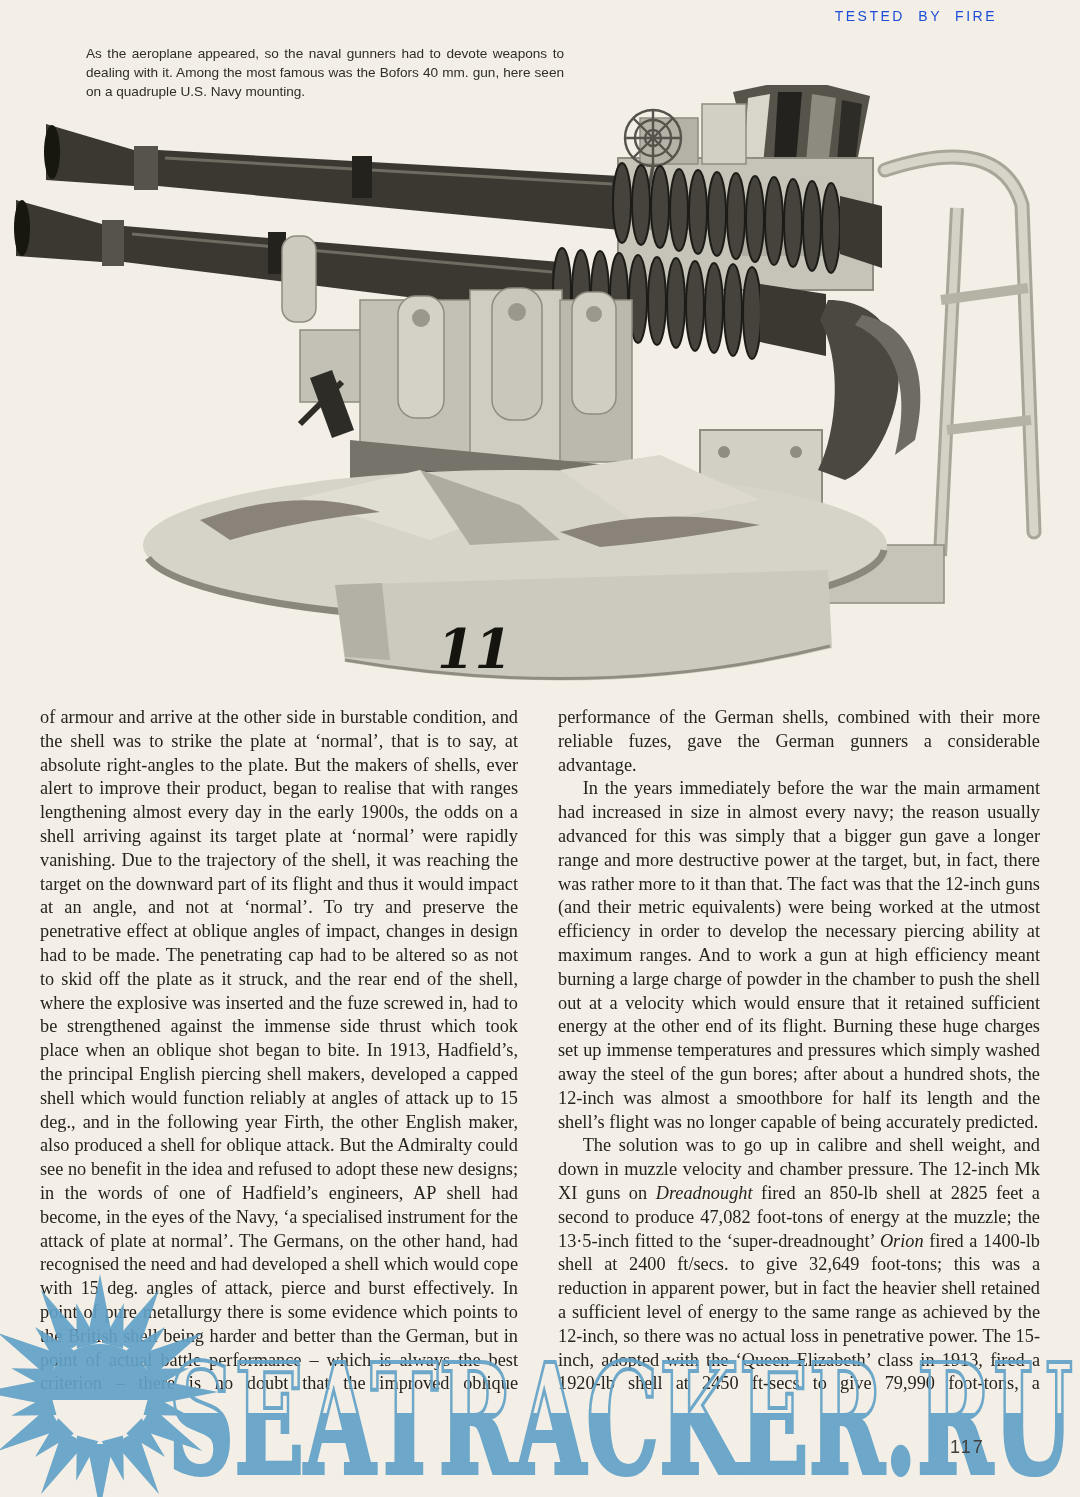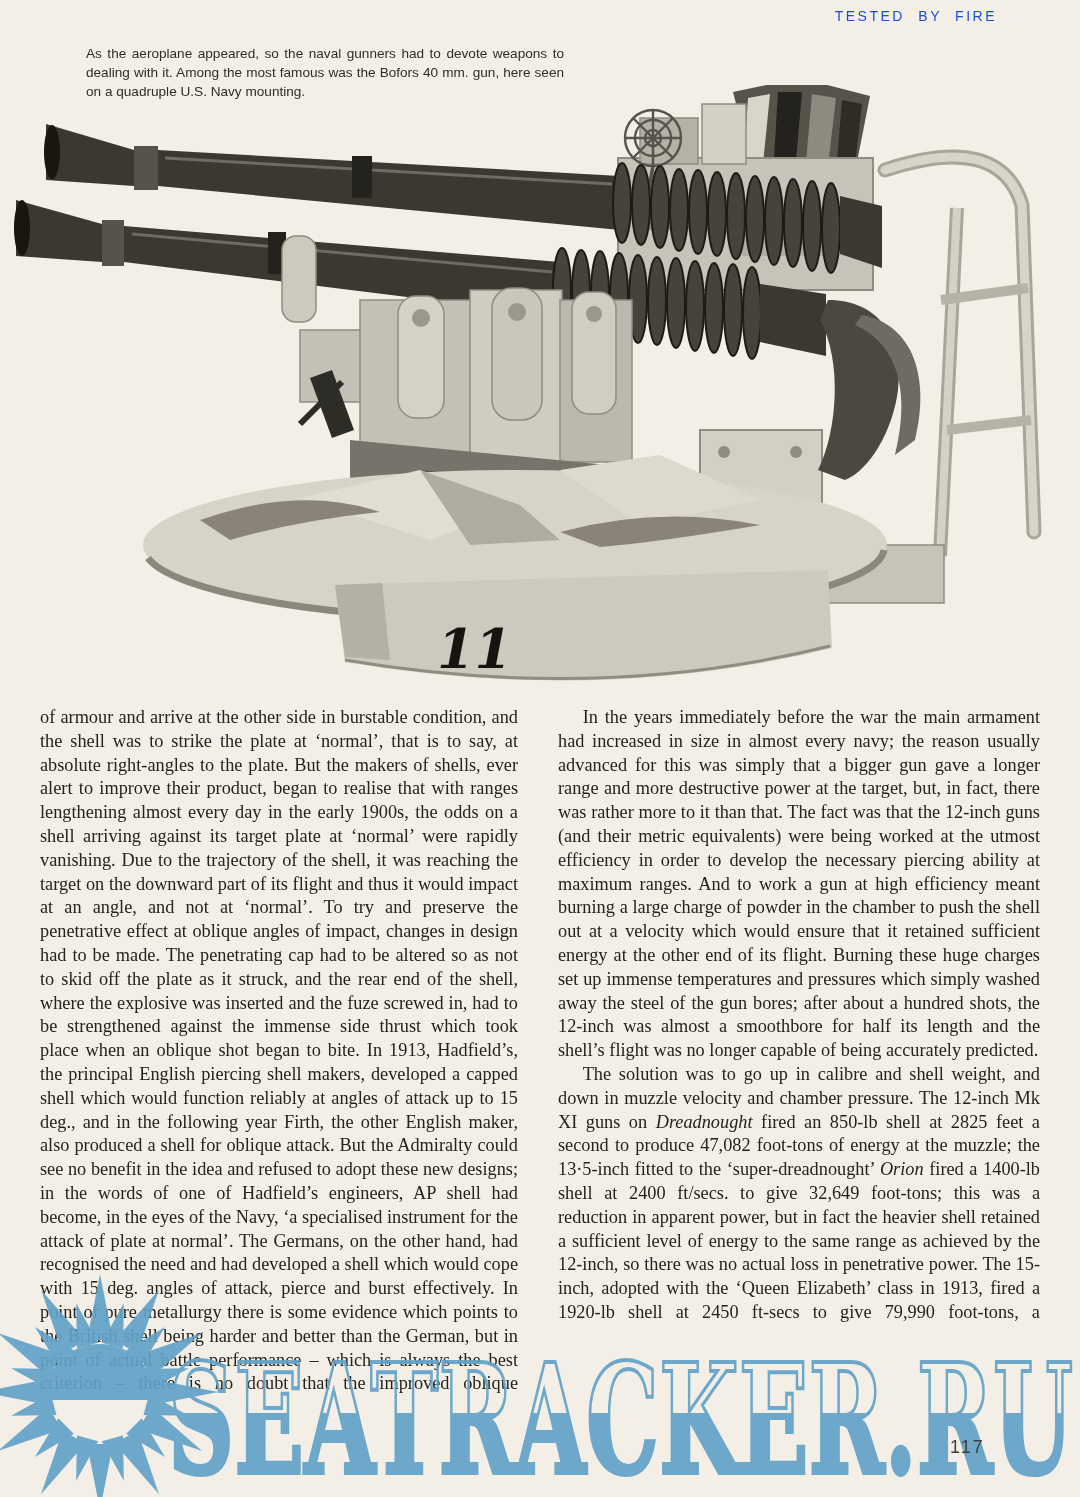--- a/index.html
+++ b/index.html
@@ -173,20 +173,21 @@
     <path d="M345,660 Q600,703 830,646" stroke="#8f8c82" stroke-width="3" fill="none"></path>
     <text x="437" y="668" font-family="DejaVu Serif, serif" font-weight="bold" font-style="italic" font-size="54" fill="#15140f">11</text>
   </g>
 </svg>
 
 <div class="bodycol col-left">
   <p class="cont">of armour and arrive at the other side in burstable condition, and the shell was to strike the plate at ‘normal’, that is to say, at absolute right-angles to the plate. But the makers of shells, ever alert to improve their product, began to realise that with ranges lengthening almost every day in the early 1900s, the odds on a shell arriving against its target plate at ‘normal’ were rapidly vanishing. Due to the trajectory of the shell, it was reaching the target on the downward part of its flight and thus it would impact at an angle, and not at ‘normal’. To try and preserve the penetrative effect at oblique angles of impact, changes in design had to be made. The penetrating cap had to be altered so as not to skid off the plate as it struck, and the rear end of the shell, where the explosive was inserted and the fuze screwed in, had to be strengthened against the immense side thrust which took place when an oblique shot began to bite. In 1913, Hadfield’s, the principal English piercing shell makers, developed a capped shell which would function reliably at angles of attack up to 15 deg., and in the following year Firth, the other English maker, also produced a shell for oblique attack. But the Admiralty could see no benefit in the idea and refused to adopt these new designs; in the words of one of Hadfield’s engineers, AP shell had become, in the eyes of the Navy, ‘a specialised instrument for the attack of plate at normal’. The Germans, on the other hand, had recognised the need and had developed a shell which would cope with 15 deg. angles of attack, pierce and burst effectively. In point of pure metallurgy there is some evidence which points to the British shell being harder and better than the German, but in point of actual battle performance – which is always the best criterion – there is no doubt that the improved oblique</p>
 </div>
 
 <div class="bodycol col-right">
+  <p>performance of the German shells, combined with their more reliable fuzes, gave the German gunners a considerable advantage.</p>
   <p class="indent">In the years immediately before the war the main armament had increased in size in almost every navy; the reason usually advanced for this was simply that a bigger gun gave a longer range and more destructive power at the target, but, in fact, there was rather more to it than that. The fact was that the 12-inch guns (and their metric equivalents) were being worked at the utmost efficiency in order to develop the necessary piercing ability at maximum ranges. And to work a gun at high efficiency meant burning a large charge of powder in the chamber to push the shell out at a velocity which would ensure that it retained sufficient energy at the other end of its flight. Burning these huge charges set up immense temperatures and pressures which simply washed away the steel of the gun bores; after about a hundred shots, the 12-inch was almost a smoothbore for half its length and the shell’s flight was no longer capable of being accurately predicted.</p>
   <p class="indent cont"><span>The solution was to go up in calibre and shell weight, and down in muzzle velocity and chamber pressure. The 12-inch Mk XI guns on </span><span class="it">Dreadnought</span><span> fired an 850-lb shell at 2825 feet a second to produce 47,082 foot-tons of energy at the muzzle; the 13·5-inch fitted to the ‘super-dreadnought’ </span><span class="it">Orion</span><span> fired a 1400-lb shell at 2400 ft/secs. to give 32,649 foot-tons; this was a reduction in apparent power, but in fact the heavier shell retained a sufficient level of energy to the same range as achieved by the 12-inch, so there was no actual loss in penetrative power. The 15-inch, adopted with the ‘Queen Elizabeth’ class in 1913, fired a 1920-lb shell at 2450 ft-secs to give 79,990 foot-tons, a</span></p>
 </div>
 
 <svg class="watermark" viewBox="0 1255 1080 242" xmlns="http://www.w3.org/2000/svg">
   <defs>
     <clipPath id="wmclip">
         <rect x="150" y="1413" width="940" height="95"></rect>
       </clipPath>
     <path id="ray-long" d="M0,-118 L13,-52 L-13,-52 Z"></path>

